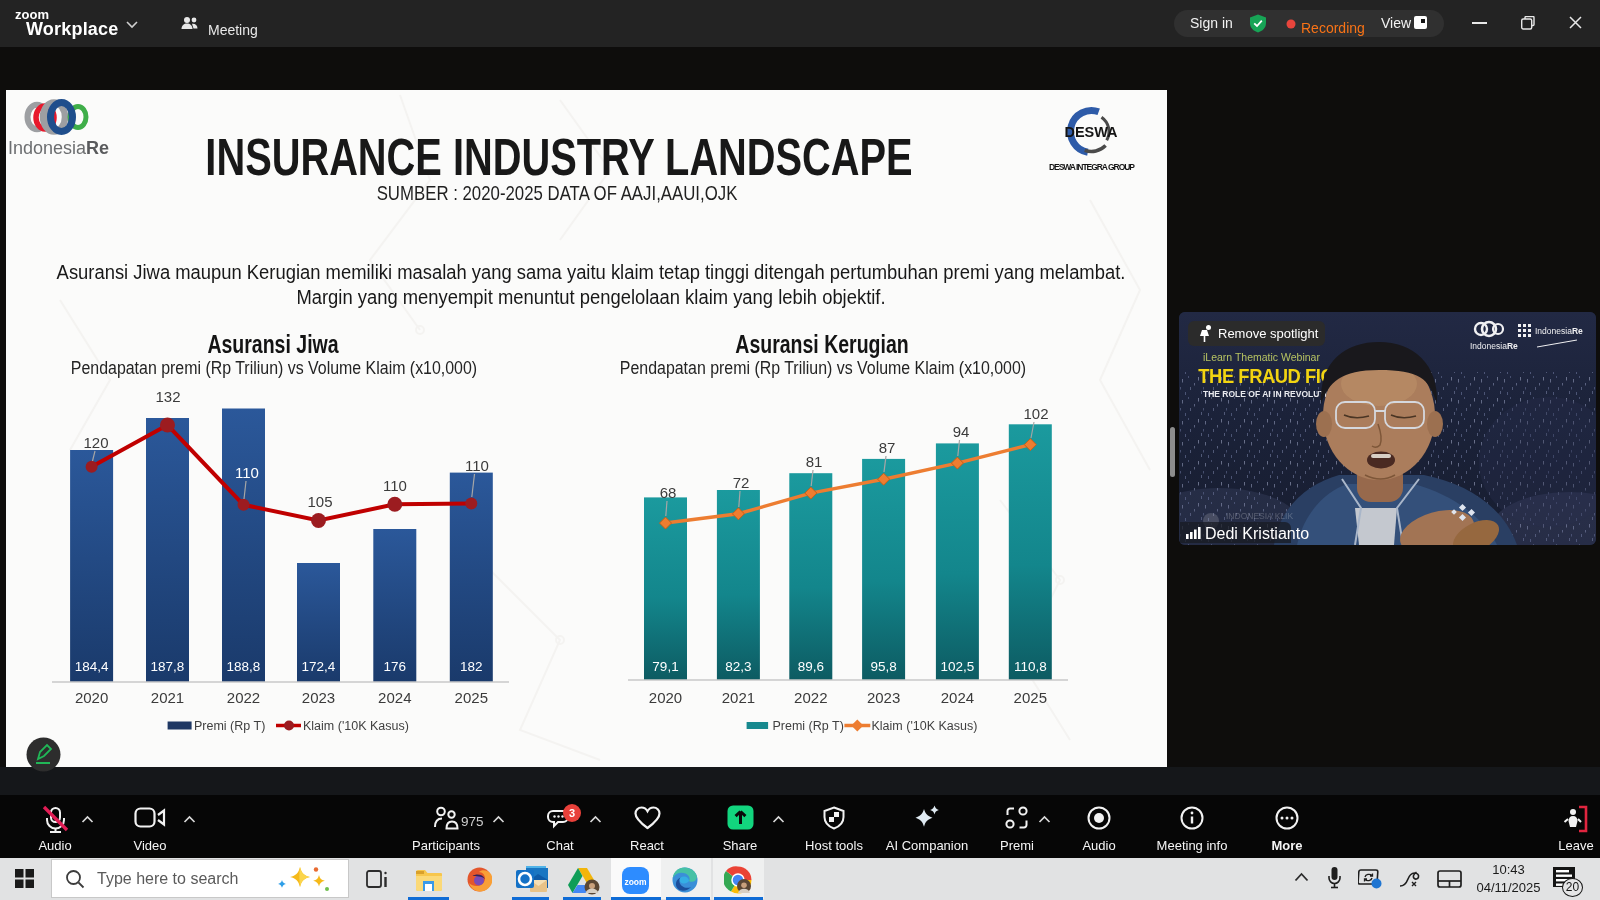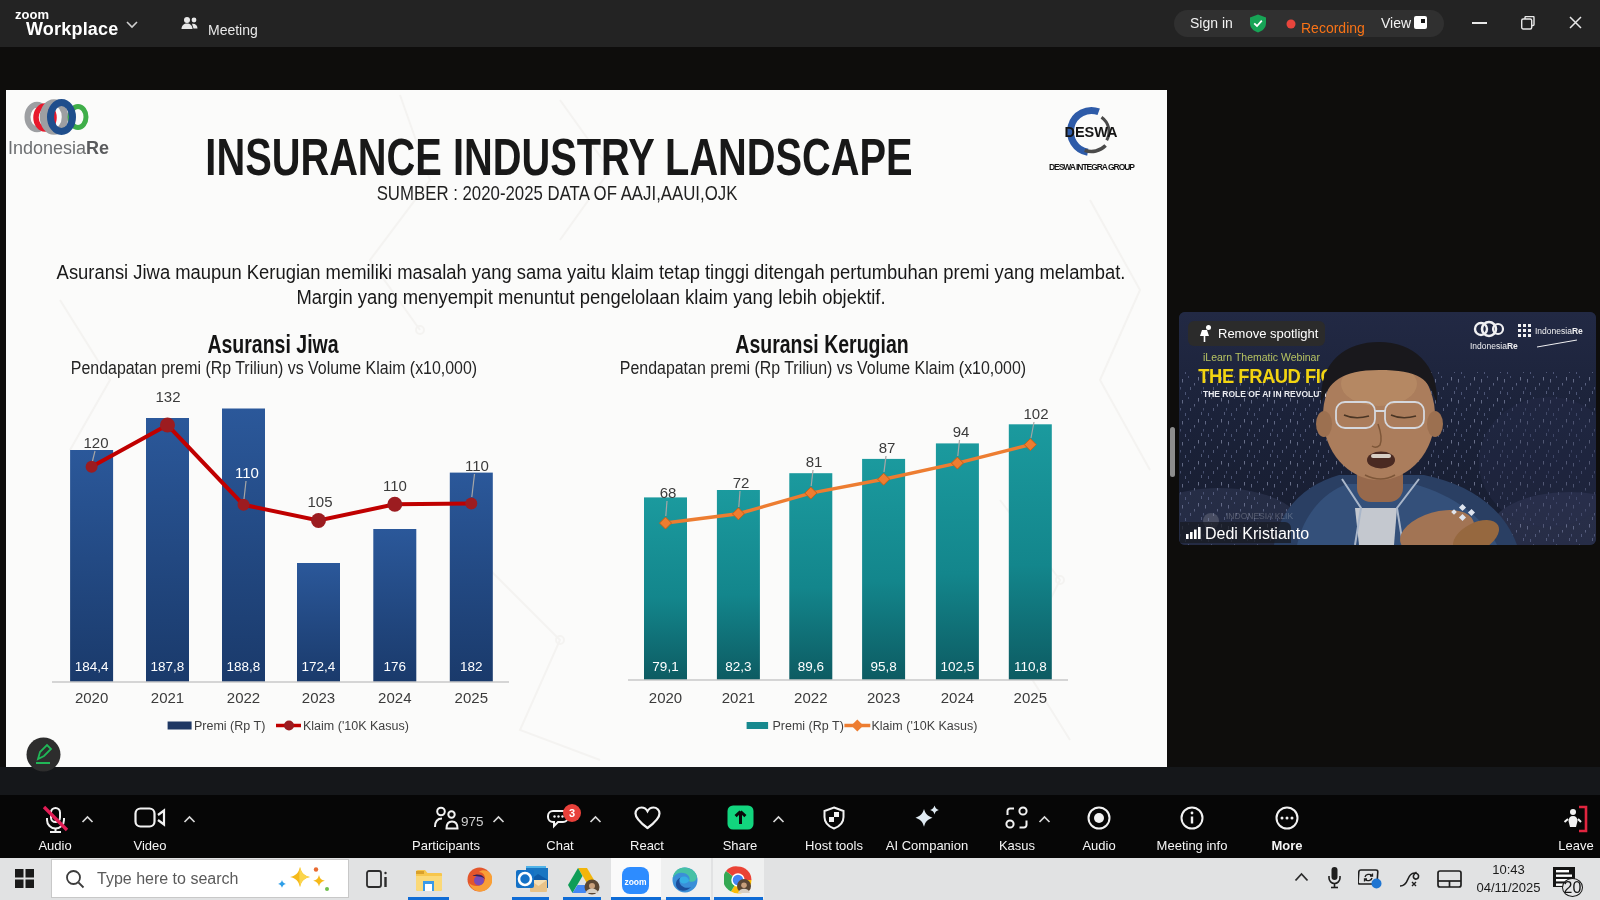--- a/index.html
+++ b/index.html
@@ -491,21 +491,21 @@
     <div class="lab">AI Companion</div>
   </div>
 
   <div class="zi" style="left:999px;width:36px;">
     <svg style="margin-top:11px" width="24" height="24" viewBox="0 0 24 24">
       <path d="M 9 2.5 H 5 a 2.5 2.5 0 0 0 -2.5 2.5 v 4" stroke="#f2f2f2" stroke-width="2" fill="none"></path>
       <circle cx="18" cy="5" r="3.6" stroke="#f2f2f2" stroke-width="2" fill="none"></circle>
       <circle cx="5" cy="18" r="3.6" stroke="#f2f2f2" stroke-width="2" fill="none"></circle>
       <path d="M 14.5 21.5 h 4.5 a 2.5 2.5 0 0 0 2.5 -2.5 v -4.5" stroke="#f2f2f2" stroke-width="2" fill="none"></path>
     </svg>
-    <div class="lab">Kasus</div>
+    <div class="lab">Premi</div>
   </div>
   <svg class="abs" style="left:1038px;top:20px" width="13" height="9" viewBox="0 0 13 9">
         <path d="M1.5 7 L6.5 2 L11.5 7" stroke="#d8d8d8" stroke-width="1.7" fill="none"></path>
       </svg>
 
   <div class="zi" style="left:1081px;width:36px;">
     <svg style="margin-top:11px" width="24" height="24" viewBox="0 0 24 24">
       <circle cx="12" cy="12" r="10.5" stroke="#f2f2f2" stroke-width="2" fill="none"></circle>
       <circle cx="12" cy="12" r="5" fill="#f2f2f2"></circle>
     </svg>
@@ -668,17 +668,17 @@
     <line x1="12.5" y1="11" x2="12.5" y2="17" stroke="#1e1e1e" stroke-width="1.7"></line>
   </svg>
 
   <svg class="abs" style="left:1553px;top:9px" width="26" height="24" viewBox="0 0 26 24">
     <rect x="0" y="0" width="22" height="20" fill="#141414"></rect>
     <rect x="3" y="3" width="13" height="2.4" fill="#fff"></rect>
         <rect x="3" y="7.5" width="16" height="2.4" fill="#fff"></rect>
     <rect x="3" y="12" width="16" height="2.4" fill="#fff"></rect>
         <rect x="3" y="16.5" width="10" height="2.4" fill="#fff"></rect>
   </svg>
-  <div class="abs" style="left:1562px;top:20px;width:21px;height:19px;background:#e5e5e6;border:1.6px solid #141414;border-radius:50%;color:#141414;font-size:16px;text-align:center;line-height:17px;">20</div>
+  <div class="abs" style="left:1562px;top:20px;width:21px;height:19px;background:#e5e5e6;border:1.6px solid #141414;border-radius:50%;color:#141414;font-size:12px;text-align:center;line-height:17px;">20</div>
 </div>
 <div id="clock">10:43<br>04/11/2025</div>
 
 </div>
 
 </body></html>

